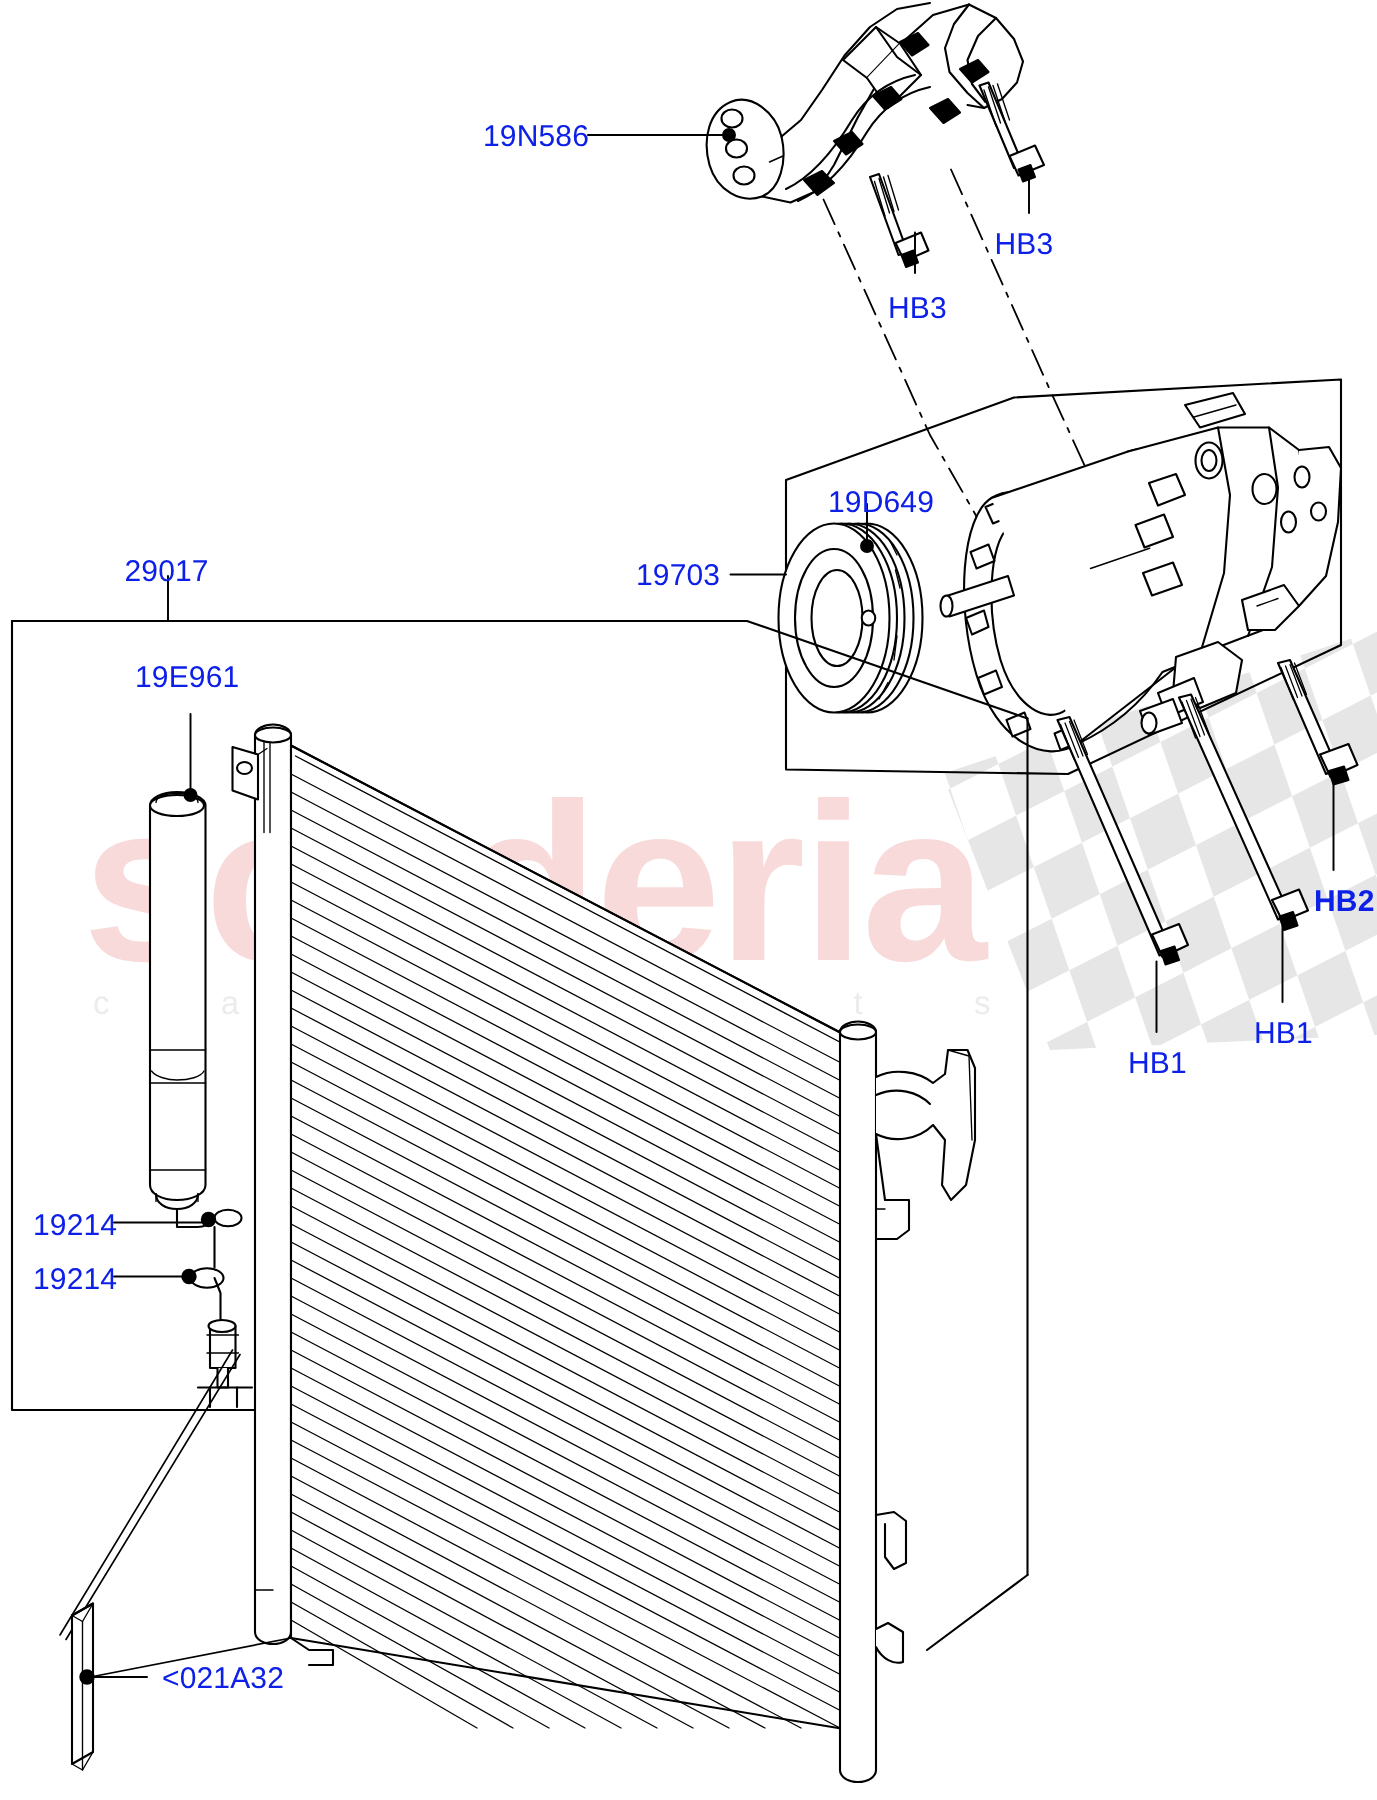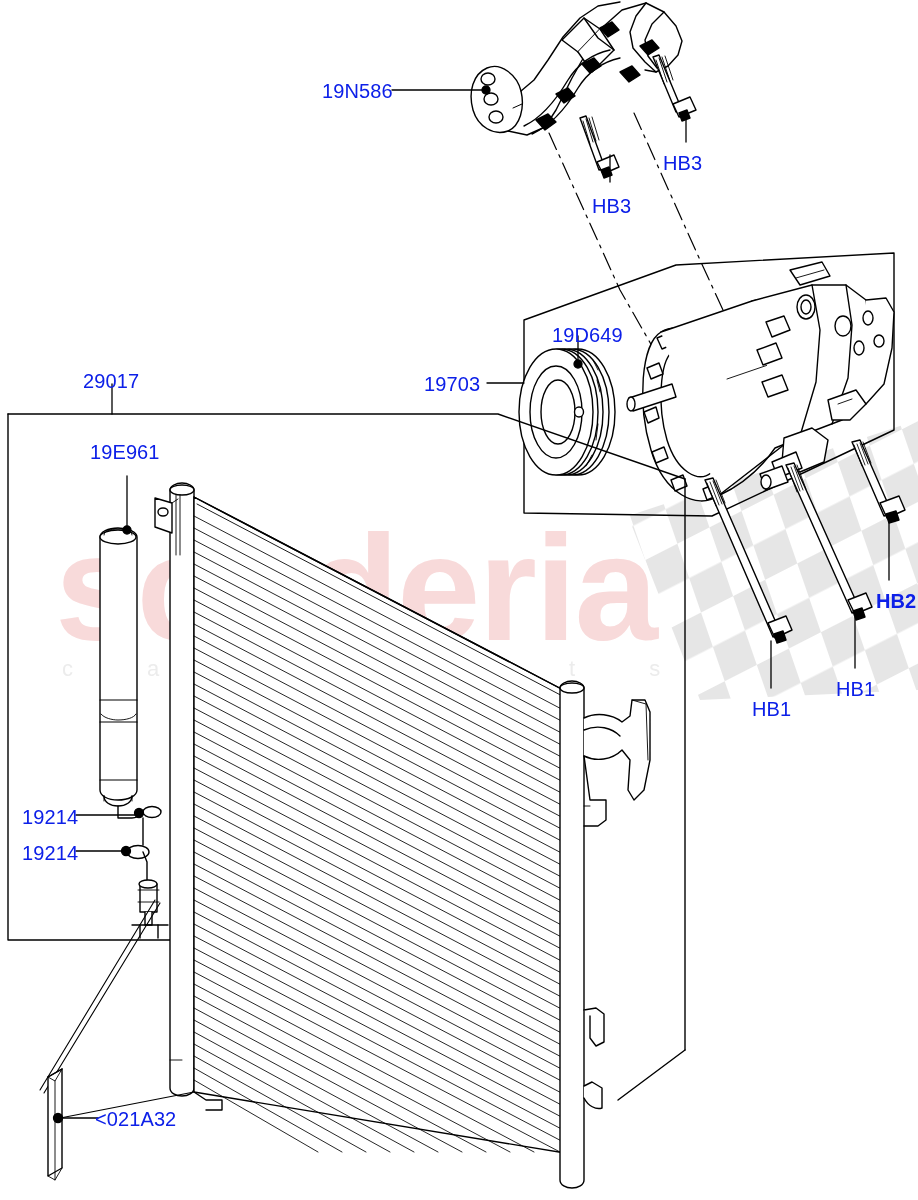--- a/index.html
+++ b/index.html
@@ -363,16 +363,16 @@
     <div class="callout" style="left:663px;top:152px;">HB3</div>
     <div class="callout" style="left:552px;top:324px;">19D649</div>
     <div class="callout" style="left:424px;top:373px;">19703</div>
     <div class="callout" style="left:83px;top:370px;">29017</div>
     <div class="callout" style="left:90px;top:441px;">19E961</div>
     <div class="callout" style="left:22px;top:806px;">19214</div>
     <div class="callout" style="left:22px;top:842px;">19214</div>
     <div class="callout" style="left:876px;top:590px;font-weight:bold;">HB2</div>
     <div class="callout" style="left:836px;top:678px;">HB1</div>
     <div class="callout" style="left:752px;top:698px;">HB1</div>
-    <div class="callout" style="left:95px;top:1108px;">&lt;021A32</div>
+    <div class="callout" style="left:108px;top:1108px;">&lt;021A32</div>
   </div>
 
 </div>
 
 </body></html>

